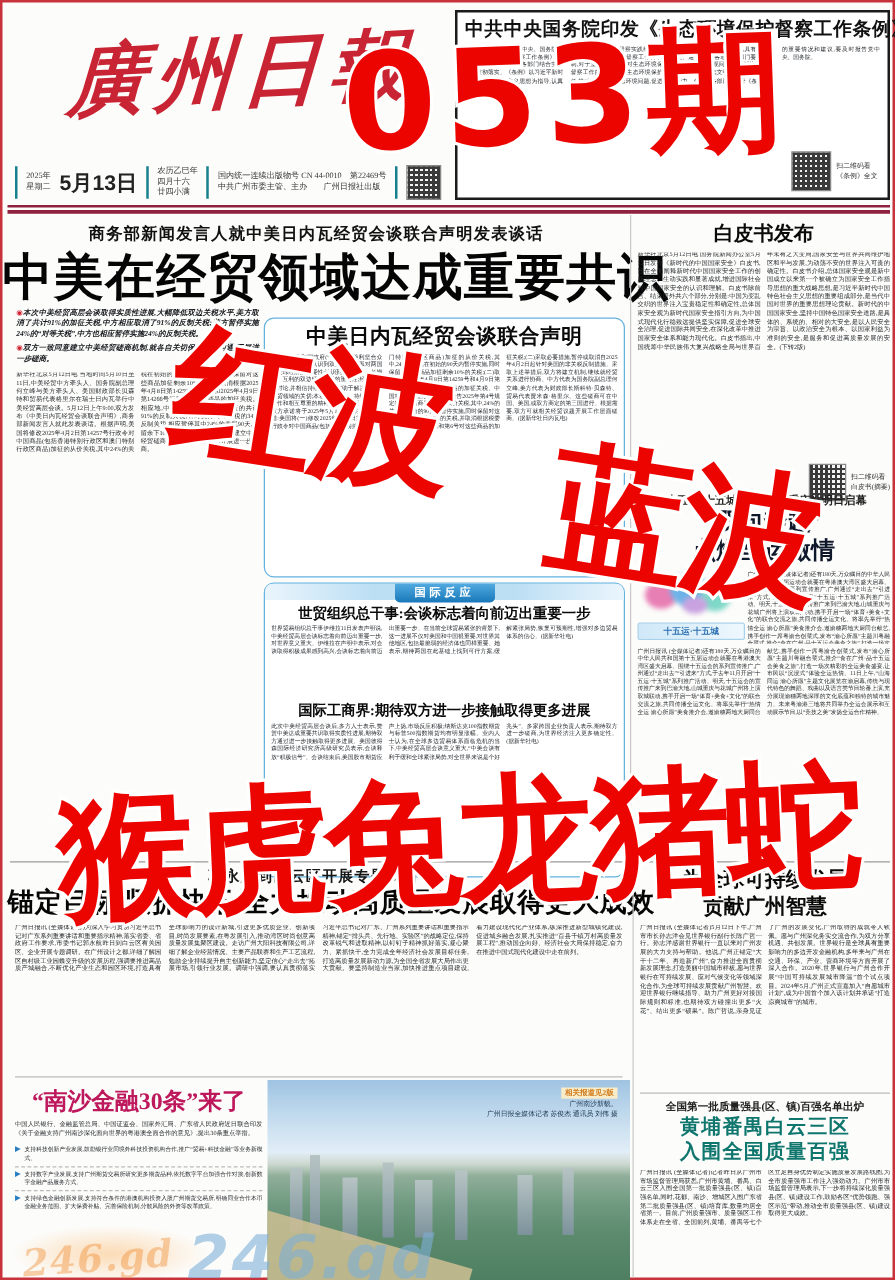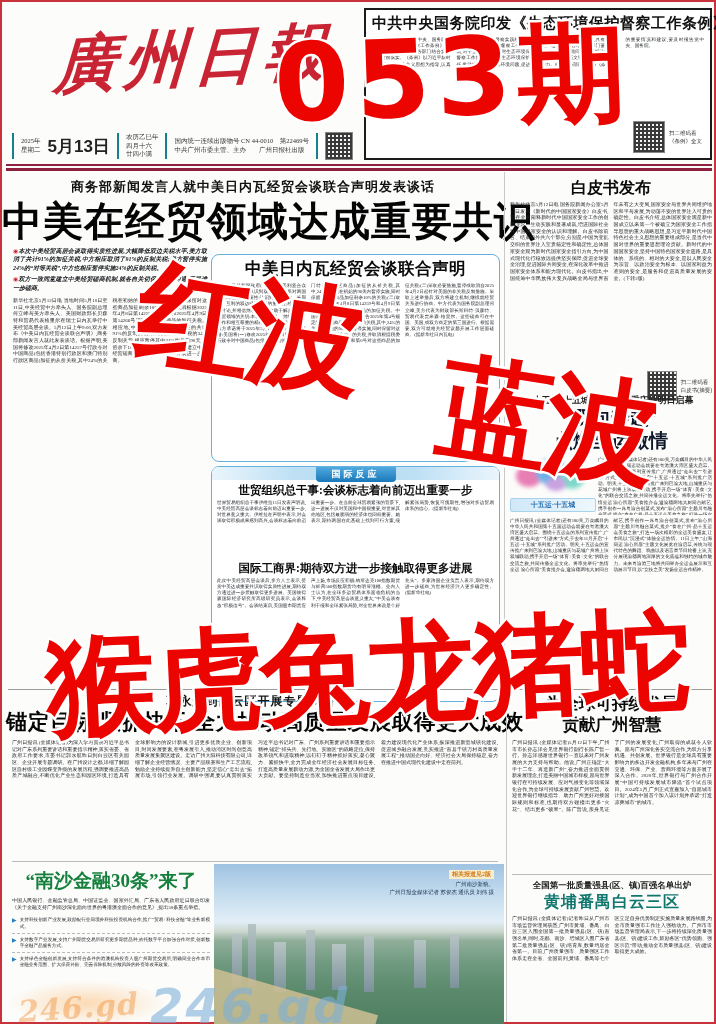--- a/index.html
+++ b/index.html
@@ -59,21 +59,21 @@
   .games-h { font-size:19px; font-weight:900; color:#0f172a; line-height:1.2; white-space:nowrap; }
   .mascot { position:relative; width:86px; height:40px; }
   .mascot i { position:absolute; border-radius:50%; filter:blur(2px); display:block; }
   .mascot-banner { width:86px; margin-top:1px; background:linear-gradient(90deg,#cfe8f8,#eef7fd);
                    color:#2a6fb0; font-size:7px; font-weight:bold; text-align:center; border-radius:2px;
                    border:0.5px solid #a8d2ec; padding:1px 0; white-space:nowrap; }
 
   
   .bl-k { font-size:12px; font-weight:bold; color:#151515; letter-spacing:1px; white-space:nowrap; }
   .bl-h { font-size:21.5px; font-weight:900; color:#050505; letter-spacing:0.5px; white-space:nowrap; }
-  .ns-h { font-size:19px; font-weight:900; color:#15803d; white-space:nowrap;text-align:center; }
+  .ns-h { font-size:19px; font-weight:900; color:#be185d; white-space:nowrap;text-align:center; }
   .ns-item { display:flex; gap:3px; padding:3px 0; }
   .ns-item + .ns-item { border-top:1px dashed #b9b9b9; }
   .ns-arrow { color:#2a7fc0; font-size:6px; line-height:1.2; }
   .sus-h { font-size:16.5px; font-weight:900; color:#0a0a0a; line-height:1.3; white-space:nowrap; }
   .q-k { font-size:8.5px; font-weight:bold; color:#222; white-space:nowrap; }
   .q-h { font-size:16px; font-weight:900; color:#0f766e; line-height:1.25; letter-spacing:1px; white-space:nowrap; }
 
   
   .photo { background:linear-gradient(180deg,#9fc3e2 0%,#bed8ec 16%,#e2eef7 36%,#cdd8d0 42%,#90ae9a 48%,#6f9a80 62%,#5b8a6c 78%,#4f7f62 100%); position:relative; overflow:hidden; }
   .photo .bld { position:absolute; background:linear-gradient(#b7c4c4,#7c929b); }
@@ -242,20 +242,21 @@
     <div class="sus-h center">为全球可持续发展</div>
     <div class="sus-h center">贡献广州智慧</div>
     <div class="t5 cols2 clip" style="height:118px; margin-top:4px;">广州日报讯 (全媒体记者)5月12日下午,广州市市长孙志洋会见世界银行副行长陈广哲一行。孙志洋感谢世界银行一直以来对广州发展的大力支持与帮助。他说,广州正锚定“大干十二年、再造新广州”,奋力推进全面贯彻新发展理念,打造美丽中国城市样板,愿与世界银行在可持续发展、应对气候变化等领域深化合作,为全球可持续发展贡献广州智慧。欢迎世界银行继续指导、助力广州更好对接国际规则和标准,也期待双方碰撞出更多“火花”、结出更多“硕果”。陈广哲说,亲身见证了广州的发展变化,广州取得的成就令人钦佩。愿与广州深化务实交流合作,为双方分享机遇、共创发展。世界银行是全球具有重要影响力的多边开发金融机构,多年来与广州在交通、环保、产业、营商环境等方面开展了深入合作。2020年,世界银行与广州合作开展“中国可持续发展城市降温”首个试点项目。2024年5月,广州正式宣嘉加入“自愿城市计划”,成为中国首个加入该计划并承诺“打造凉爽城市”的城市。</div>
   </div>
 
   <div class="hline" style="left:510px; top:872px; width:200px; background:#bbb;"></div>
 
   <div class="abs" style="left:510px; top:878px; width:200px;">
     <div class="q-k center">全国第一批质量强县(区、镇)百强名单出炉</div>
     <div class="q-h center">黄埔番禺白云三区</div>
+    <div class="q-h center">入围全国质量百强</div>
     <div class="t5 cols2 clip" style="height:78px; margin-top:4px;">广州日报讯 (全媒体记者)记者昨日从广州市市场监督管理局获悉,广州市黄埔、番禺、白云三区入围全国第一批质量强县(区、镇)百强名单,同时,花都、南沙、增城区入围广东省第二批质量强县(区、镇)培育库,数量均居全省第一。目前,广州质量强市、质量强区工作体系走在全省、全国前列,黄埔、番禺等七个区立足自身优势制定实施质量发展路线图,为全市质量强市工作注入强劲动力。广州市市场监督管理局表示,下一步将持续深化质量强县(区、镇)建设工作,鼓励各区“优势领跑、强区示范”带动,推动全市质量强县(区、镇)建设取得更大成效。</div>
   </div>
 
   <div class="ov" style="left:272px; top:22px; font-size:108px; letter-spacing:6px; transform:rotate(-2deg);">053期</div>
   <div class="ov" style="left:135px; top:268px; font-size:116px; letter-spacing:-4px; transform:rotate(9deg);">红波</div>
   <div class="ov" style="left:437px; top:362px; font-size:112px; letter-spacing:-4px; transform:rotate(9deg);">蓝波</div>
   <div class="ov" style="left:44px; top:616px; font-size:110px; letter-spacing:-3px; transform:rotate(-2.5deg);">猴虎兔龙猪蛇</div>
 
   <div class="wm-blob" style="left:6px; top:978px; width:160px; height:46px;"></div>
   <div class="wm-orange" style="left:16px; top:988px;">246.gd</div>

